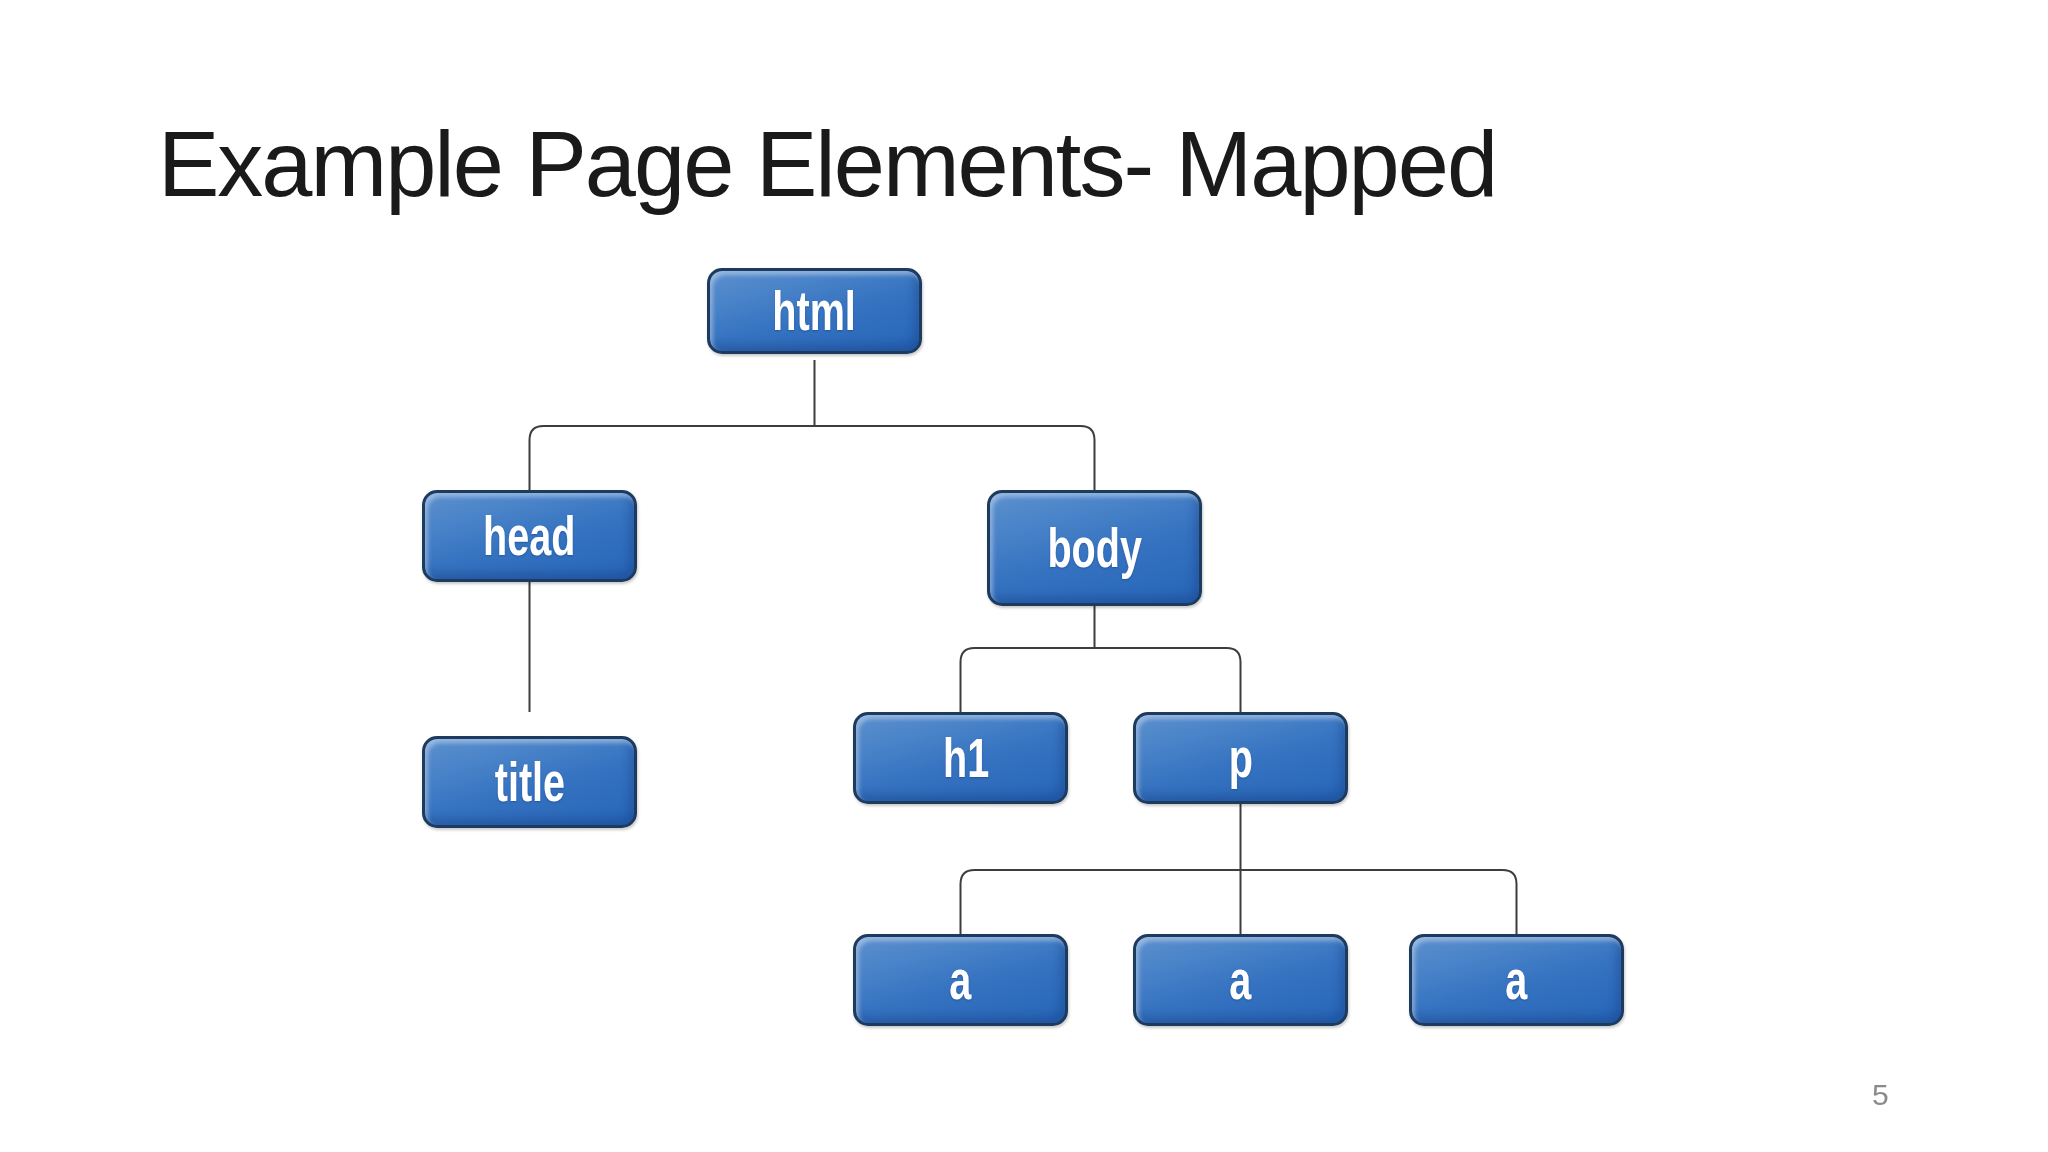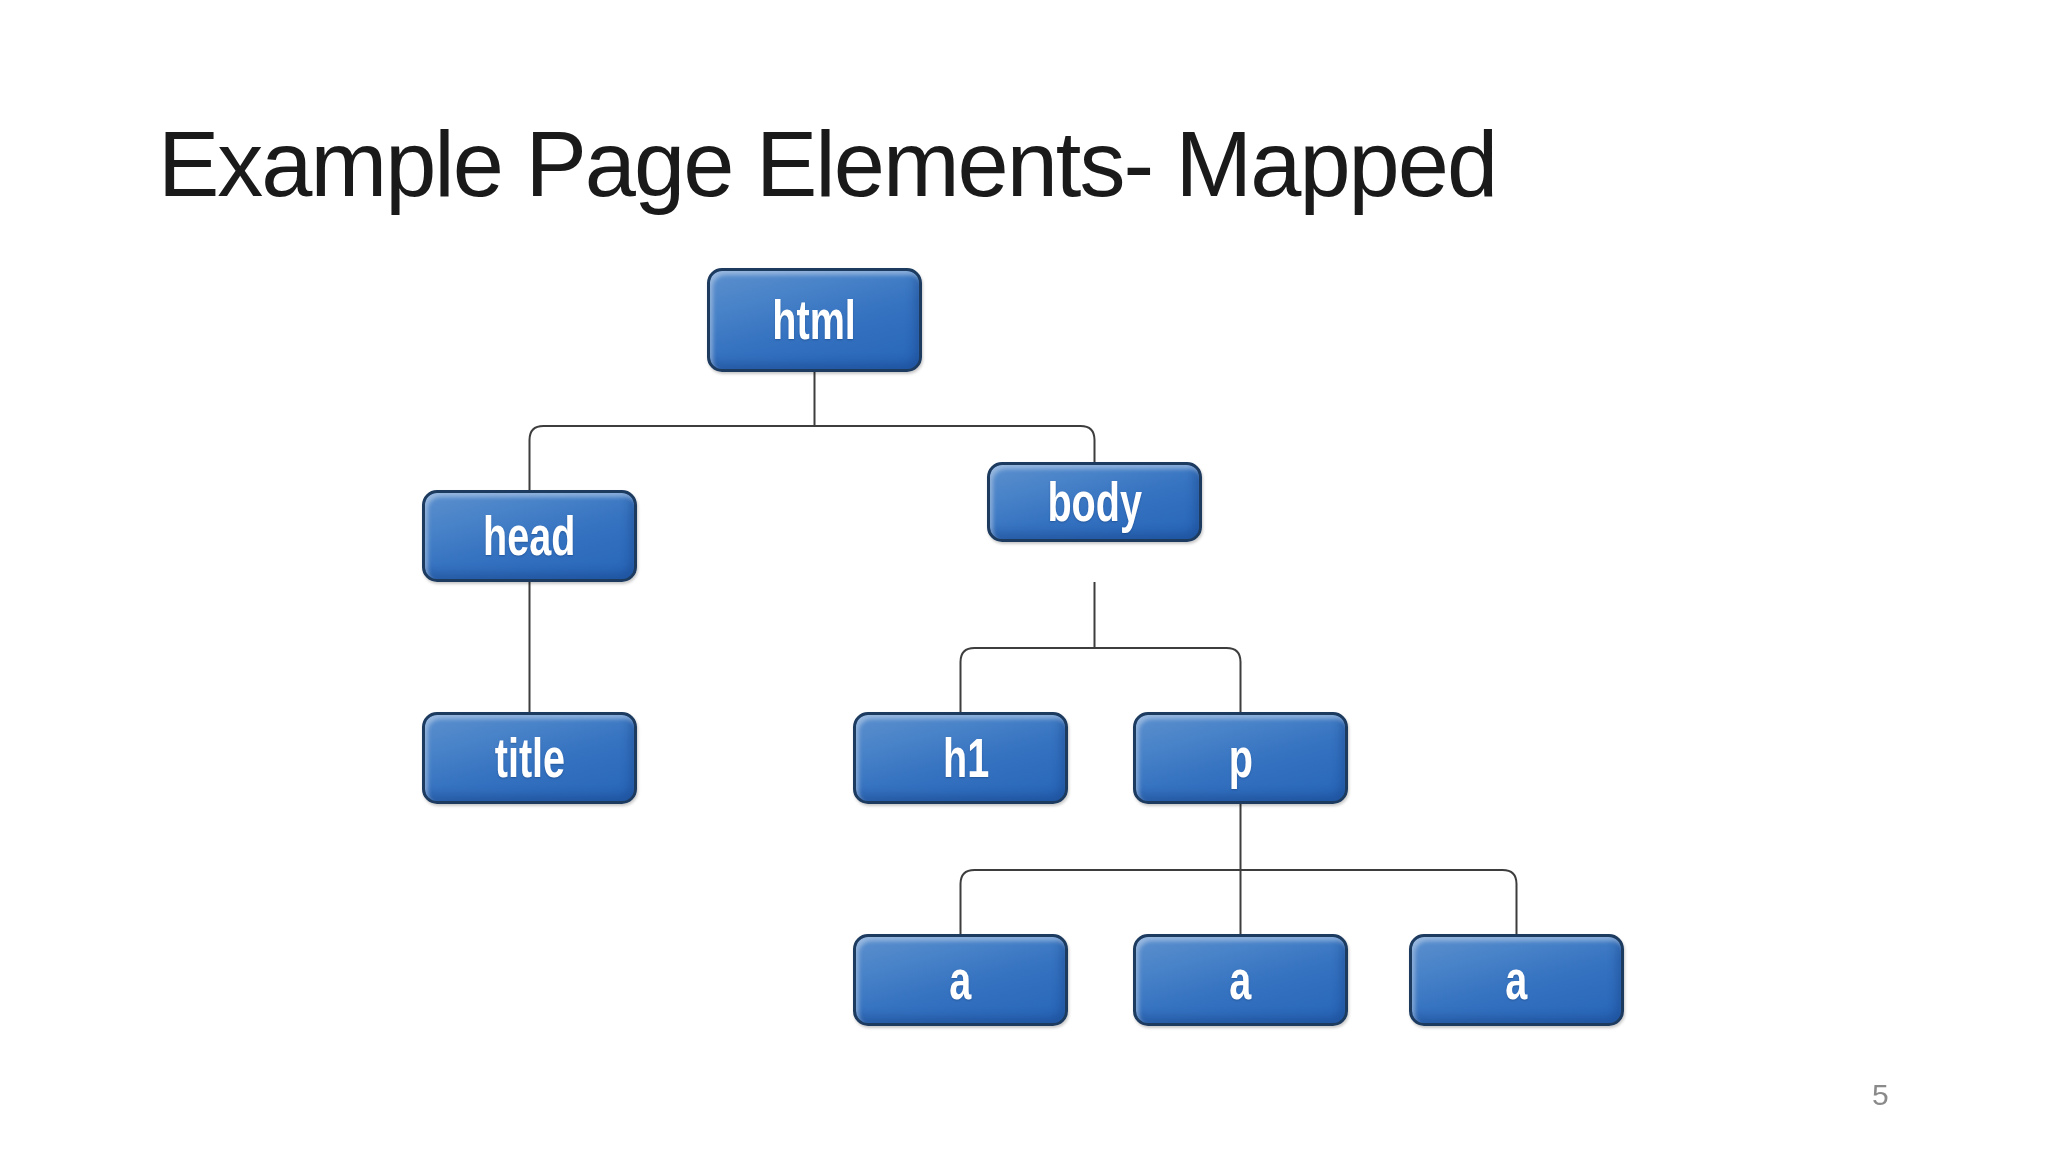--- a/index.html
+++ b/index.html
@@ -81,30 +81,30 @@
       <path d="M 529.5 490 V 440 Q 529.5 426 543.5 426 H 1080.5 Q 1094.5 426 1094.5 440 V 490" fill="none" stroke="#3d3d3d" stroke-width="2"></path>
       <path d="M 529.5 582 V 712" fill="none" stroke="#3d3d3d" stroke-width="2"></path>
       <path d="M 1094.5 582 V 648" fill="none" stroke="#3d3d3d" stroke-width="2"></path>
       <path d="M 960.5 712 V 662 Q 960.5 648 974.5 648 H 1226.5 Q 1240.5 648 1240.5 662 V 712" fill="none" stroke="#3d3d3d" stroke-width="2"></path>
       <path d="M 1240.5 804 V 870" fill="none" stroke="#3d3d3d" stroke-width="2"></path>
       <path d="M 960.5 934 V 884 Q 960.5 870 974.5 870 H 1502.5 Q 1516.5 870 1516.5 884 V 934" fill="none" stroke="#3d3d3d" stroke-width="2"></path>
       <path d="M 1240.5 870 V 934" fill="none" stroke="#3d3d3d" stroke-width="2"></path>
     </svg>
 
   <div id="node-layer">
-      <div class="tree-node" style="left: 707px; top: 268px; width: 215px; height: 104px;">
+      <div class="tree-node" style="left: 707px; top: 268px; width: 215px; height: 86px;">
         <span class="tree-node-label">html</span>
       </div>
       <div class="tree-node" style="left: 422px; top: 490px; width: 215px; height: 92px; text-align: right;">
         <span class="tree-node-label">head</span>
       </div>
-      <div class="tree-node" style="left: 987px; top: 462px; width: 215px; height: 80px;">
+      <div class="tree-node" style="left: 987px; top: 490px; width: 215px; height: 116px;">
         <span class="tree-node-label">body</span>
       </div>
-      <div class="tree-node" style="left: 422px; top: 712px; width: 215px; height: 92px;">
+      <div class="tree-node" style="left: 422px; top: 736px; width: 215px; height: 92px;">
         <span class="tree-node-label">title</span>
       </div>
       <div class="tree-node" style="left: 853px; top: 712px; width: 215px; height: 92px; padding-left: 12px;">
         <span class="tree-node-label">h1</span>
       </div>
       <div class="tree-node" style="left: 1133px; top: 712px; width: 215px; height: 92px;">
         <span class="tree-node-label">p</span>
       </div>
       <div class="tree-node" style="left: 853px; top: 934px; width: 215px; height: 92px;">
         <span class="tree-node-label">a</span>

